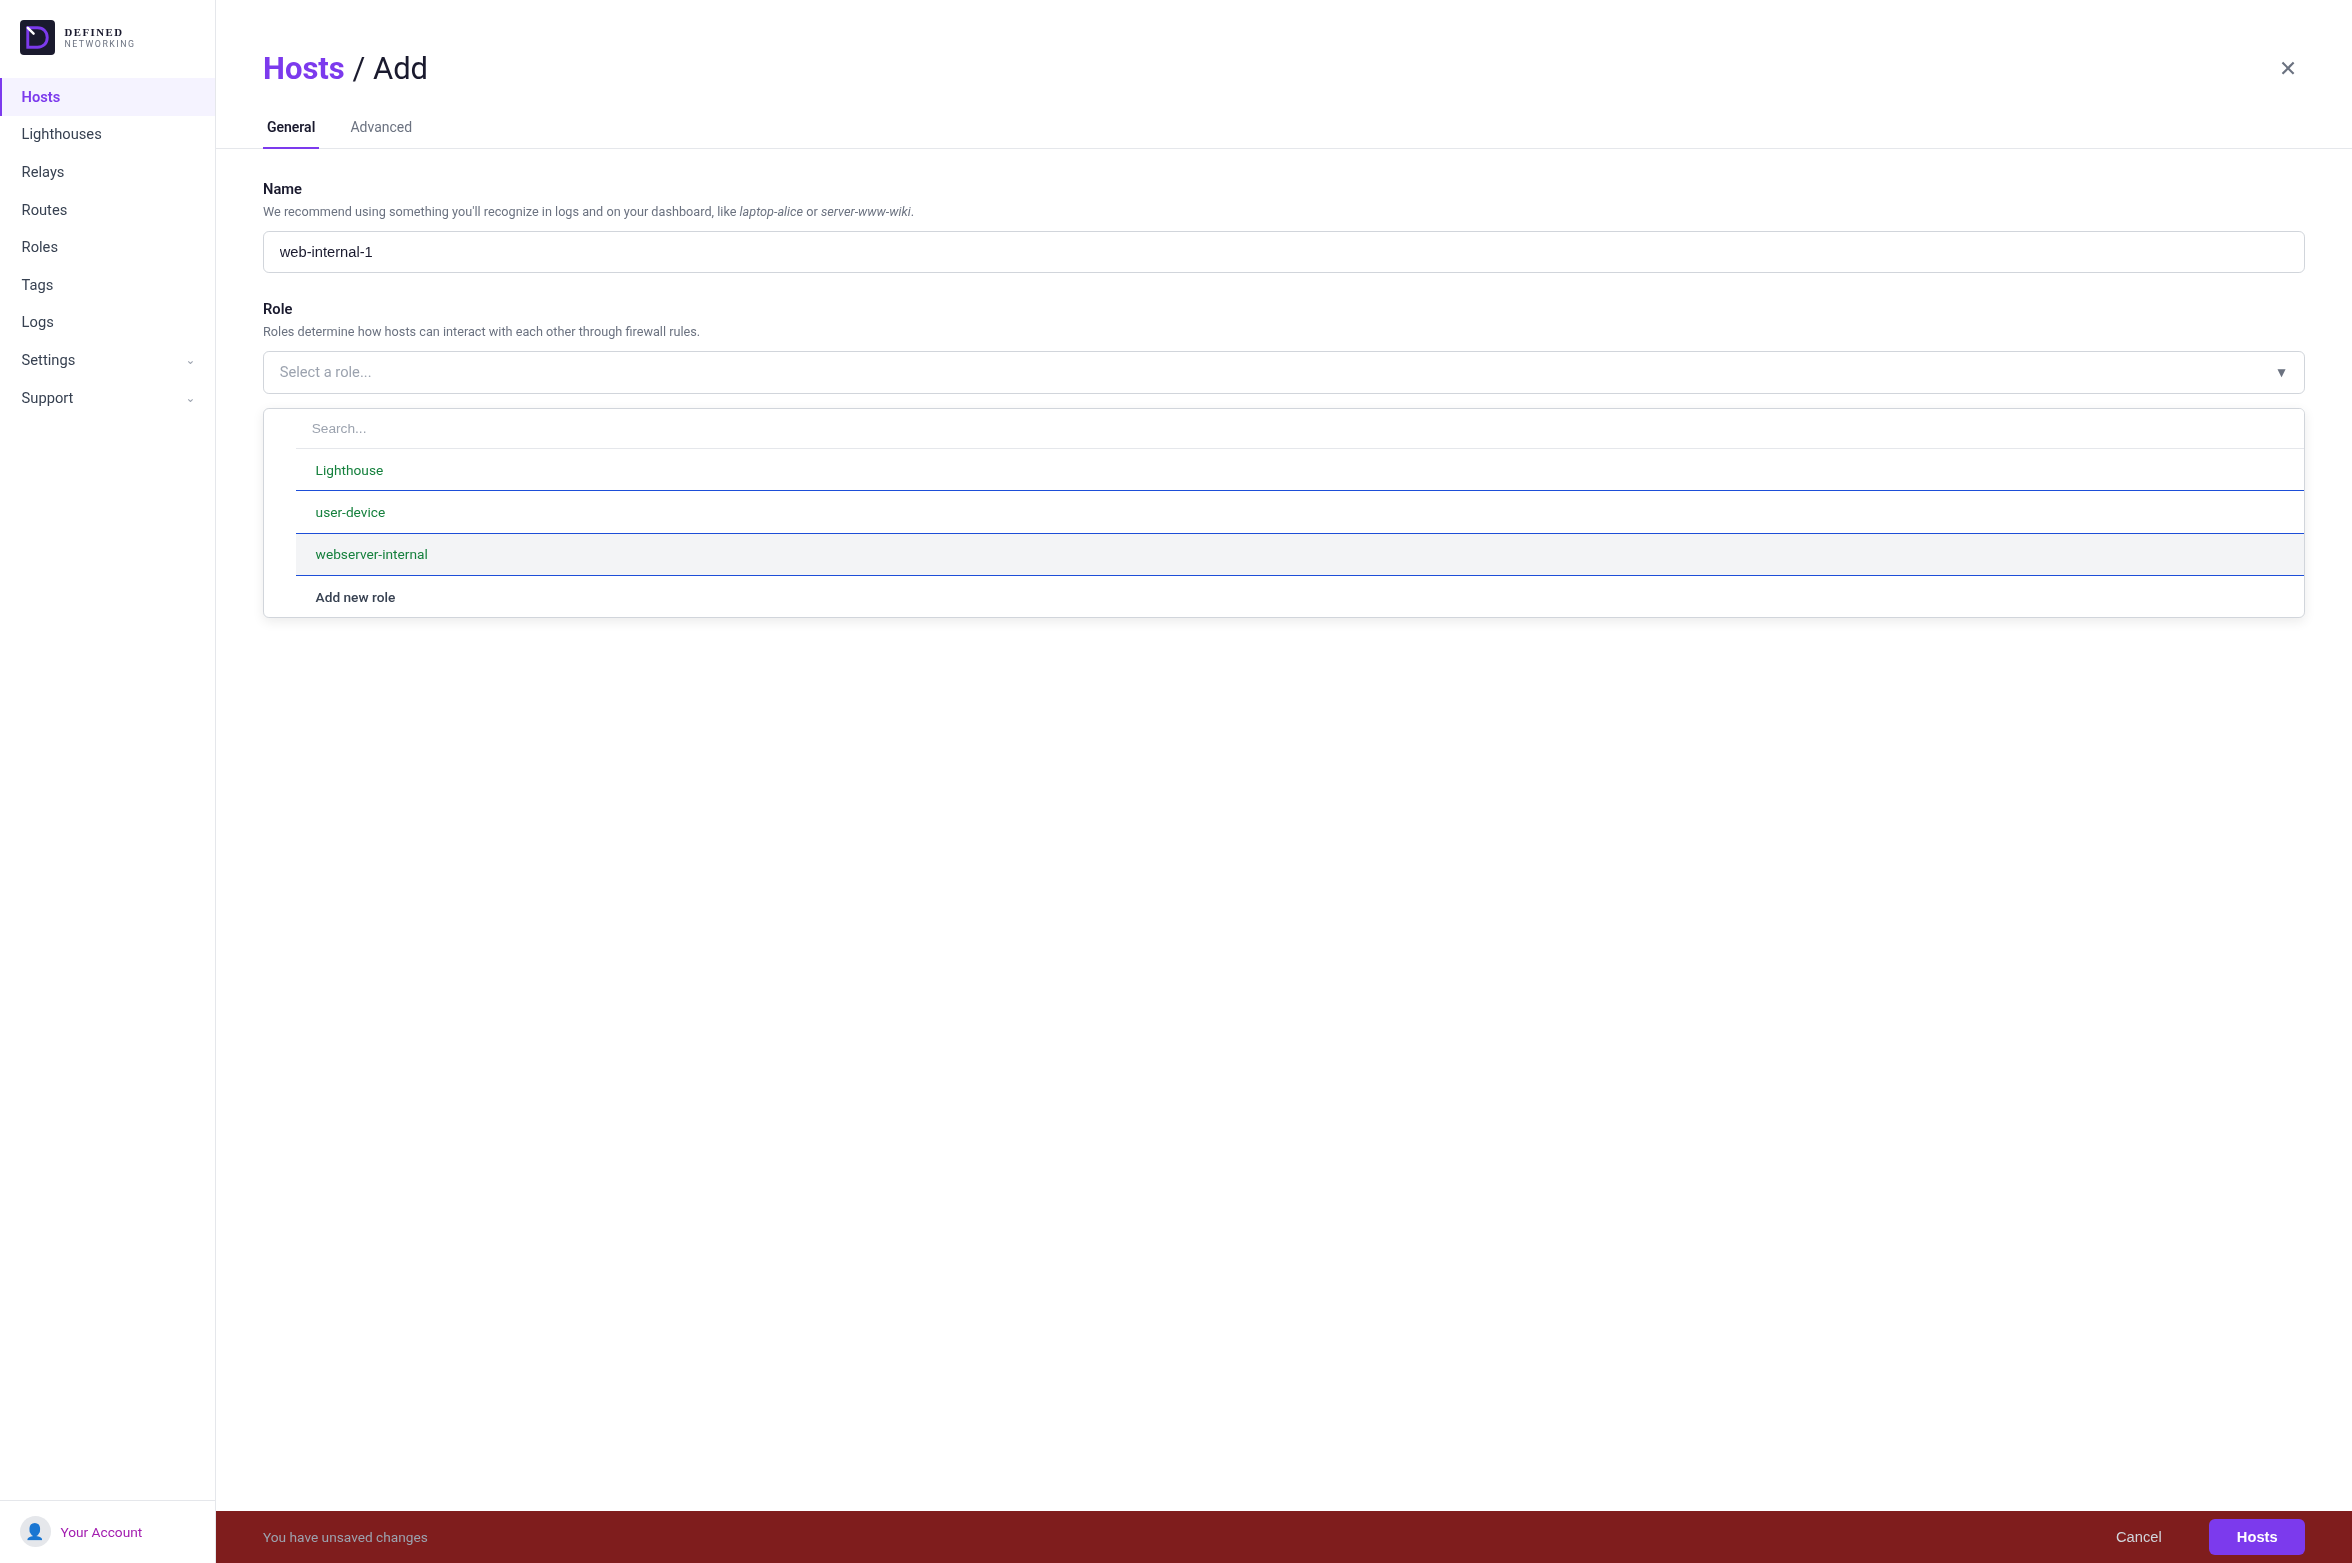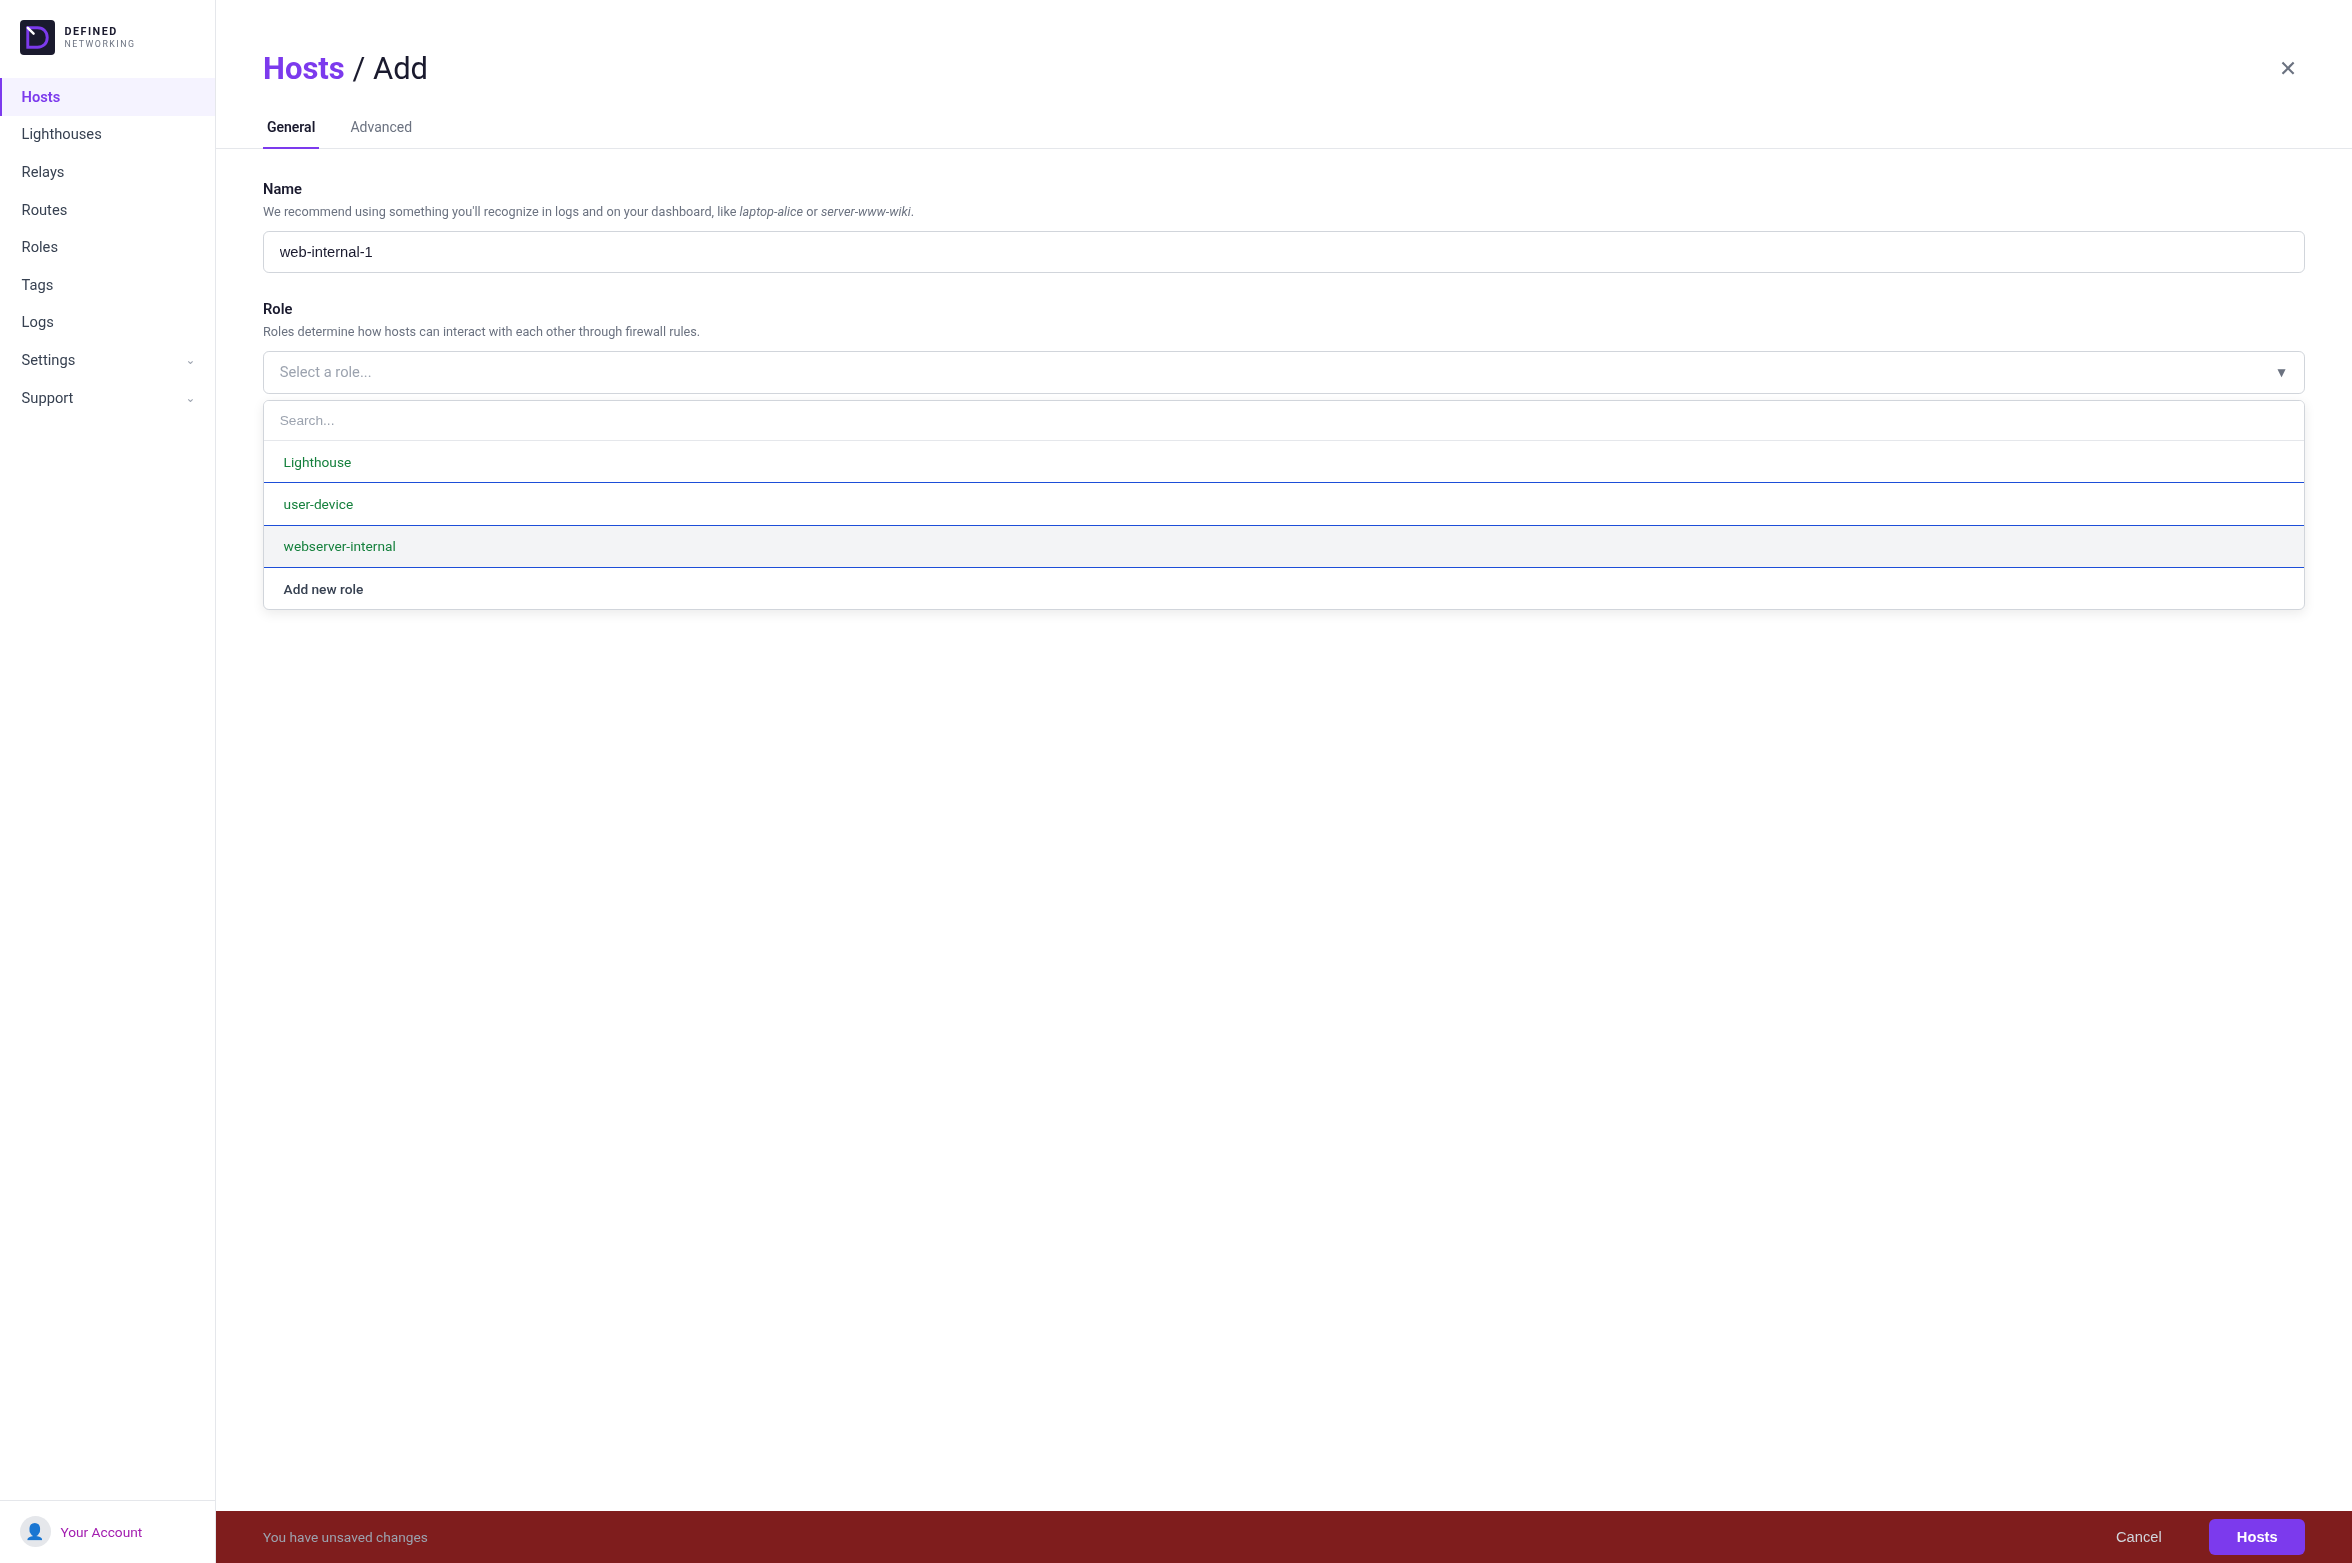--- a/index.html
+++ b/index.html
@@ -30,20 +30,21 @@
     .logo-icon {
       width: 35px;
       height: 35px;
     }
     .logo-text {
       font-size: 10.8px;
       font-weight: 700;
       color: #1a1a2e;
       letter-spacing: 1.5px;
       line-height: 1.2;
+      font-family: Liberation Serif, serif;
     }
     .logo-sub {
       font-size: 8.8px;
       color: #6b7280;
       letter-spacing: 1.5px;
     }
     .sidebar-nav {
       flex: 1;
       padding: 0 0 15.7px 0;
     }
@@ -198,23 +199,24 @@
       justify-content: space-between;
       background: #fff;
     }
     .dropdown-arrow { color: #6b7280; font-size: 13.7px; }
 
     
     .dropdown-panel {
       border: 1.5px solid #d1d5db;
       border-radius: 5.9px;
       background: #fff;
-      margin-top: 6px;
+      margin-top: 14px;
       overflow: hidden;
       box-shadow: 0 3.9px 11.8px rgba(0,0,0,0.08);
+      padding-left: 32px;
     }
     .dropdown-search {
       width: 100%;
       padding: 11.8px 15.7px;
       border: none;
       border-bottom: 1px solid #e5e7eb;
       font-size: 13.7px;
       color: #374151;
       outline: none;
     }

